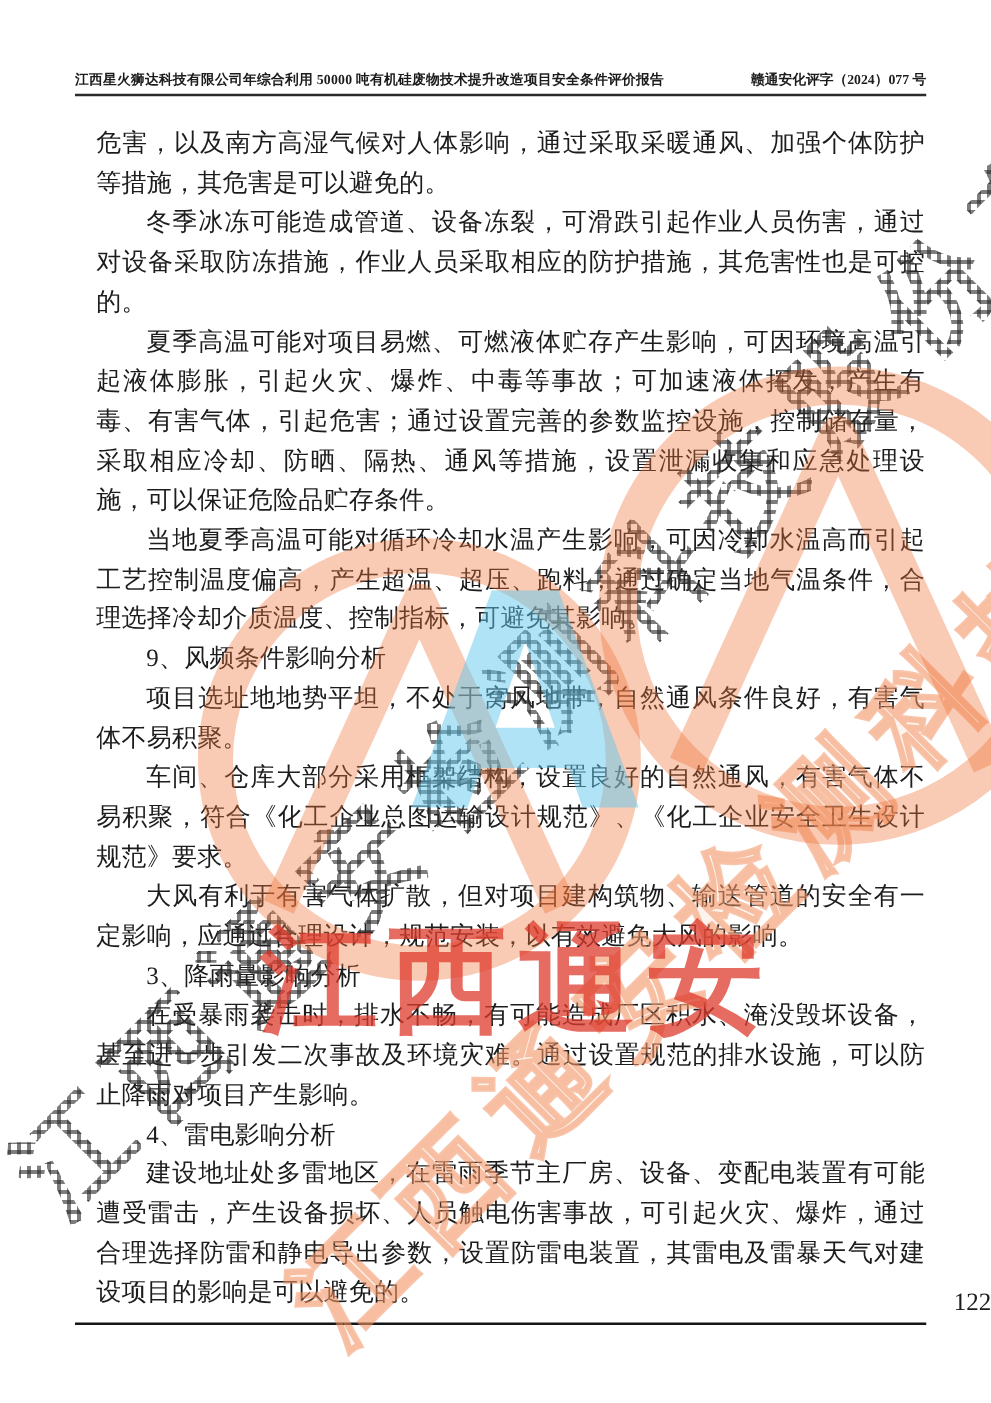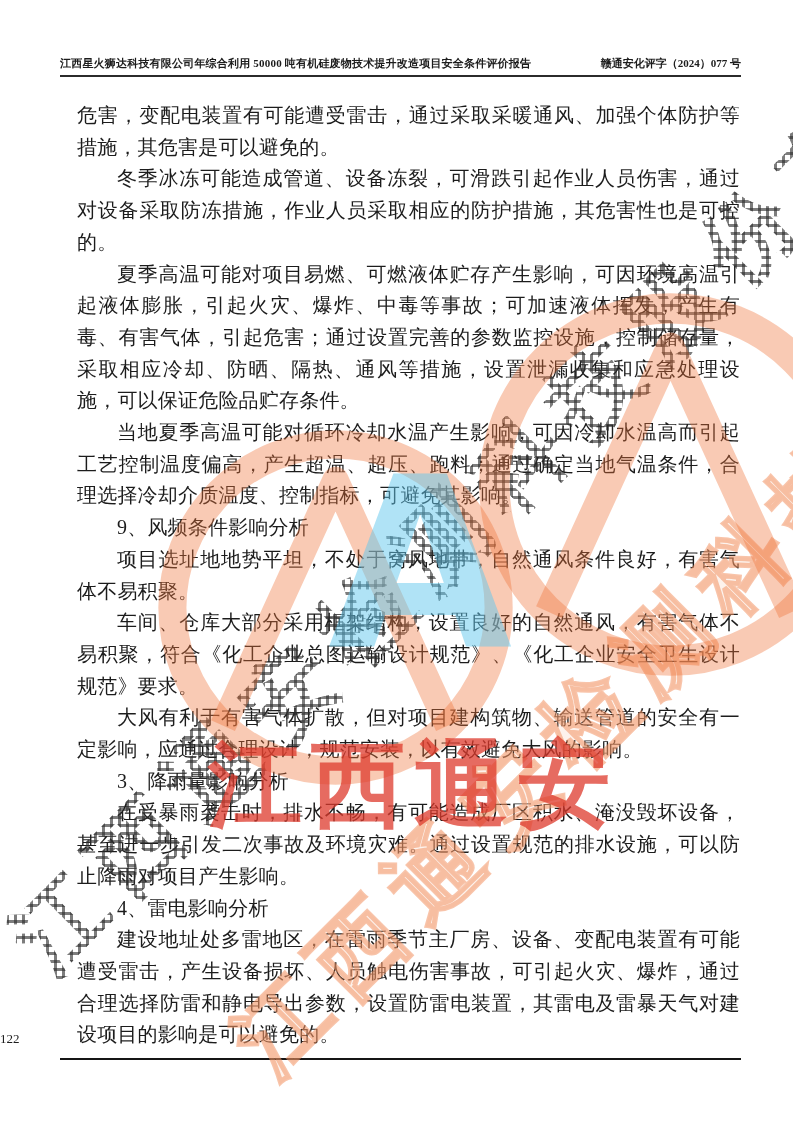--- a/index.html
+++ b/index.html
@@ -13,22 +13,22 @@
   .header .h-left{font-size:11px;font-weight:bold;letter-spacing:.2px;}
   .header .h-right{font-size:11px;font-weight:bold;white-space:nowrap;margin-left:14px;}
 
   
   .body-text{position:absolute;left:77px;top:100px;width:663px;z-index:1;}
   .para{margin:0;font-size:20px;line-height:31.7px;text-align:justify;
         text-justify:inter-character;letter-spacing:.2px;}
   .para.ind{text-indent:2em;}
 
   
-  .footer-num{position:absolute;left:0;right:0;top:1031px;text-align:left;
-              font-size:13px;z-index:1;}
+  .footer-num{position:absolute;left:0;right:0;top:1031px;text-align:right;
+              font-size:20px;z-index:1;}
   .footer-rule{position:absolute;left:60px;right:52px;top:1058px;
                border-top:2px solid #151515;}
 
   
   .wm{position:absolute;pointer-events:none;}
   .stamp{z-index:3;}
   .stamp svg{display:block;}
   .stamp-left{left:148px;top:420px;width:375px;height:375px;}
   .stamp-right{left:468px;top:282px;width:405px;height:405px;}
 
@@ -81,21 +81,21 @@
       <circle cx="100" cy="100" r="87" fill="none" stroke-width="15" stroke="rgba(238,116,58,0.38)"></circle>
       <path d="M40 163 L100 32 L160 163" fill="none" stroke-width="14" stroke-linejoin="round" stroke="rgba(238,116,58,0.38)"></path>
     </svg>
   </div>
 
   <div class="wm wm-a">A</div>
 
   <div class="wm wm-red">江西通安</div>
 
   <div class="body-text">
-      <p class="para">危害，变配电装置有可能遭受雷击，通过采取采暖通风、加强个体防护等措施，其危害是可以避免的。</p>
+      <p class="para">危害，以及南方高湿气候对人体影响，通过采取采暖通风、加强个体防护等措施，其危害是可以避免的。</p>
       <p class="para ind">冬季冰冻可能造成管道、设备冻裂，可滑跌引起作业人员伤害，通过对设备采取防冻措施，作业人员采取相应的防护措施，其危害性也是可控的。</p>
       <p class="para ind">夏季高温可能对项目易燃、可燃液体贮存产生影响，可因环境高温引起液体膨胀，引起火灾、爆炸、中毒等事故；可加速液体挥发，产生有毒、有害气体，引起危害；通过设置完善的参数监控设施，控制储存量，采取相应冷却、防晒、隔热、通风等措施，设置泄漏收集和应急处理设施，可以保证危险品贮存条件。</p>
       <p class="para ind">当地夏季高温可能对循环冷却水温产生影响，可因冷却水温高而引起工艺控制温度偏高，产生超温、超压、跑料；通过确定当地气温条件，合理选择冷却介质温度、控制指标，可避免其影响。</p>
       <p class="para ind">9、风频条件影响分析</p>
       <p class="para ind">项目选址地地势平坦，不处于窝风地带，自然通风条件良好，有害气体不易积聚。</p>
       <p class="para ind">车间、仓库大部分采用框架结构，设置良好的自然通风，有害气体不易积聚，符合《化工企业总图运输设计规范》、《化工企业安全卫生设计规范》要求。</p>
       <p class="para ind">大风有利于有害气体扩散，但对项目建构筑物、输送管道的安全有一定影响，应通过合理设计，规范安装，以有效避免大风的影响。</p>
       <p class="para ind">3、降雨量影响分析</p>
       <p class="para ind">在受暴雨袭击时，排水不畅，有可能造成厂区积水、淹没毁坏设备，甚至进一步引发二次事故及环境灾难。通过设置规范的排水设施，可以防止降雨对项目产生影响。</p>
       <p class="para ind">4、雷电影响分析</p>

